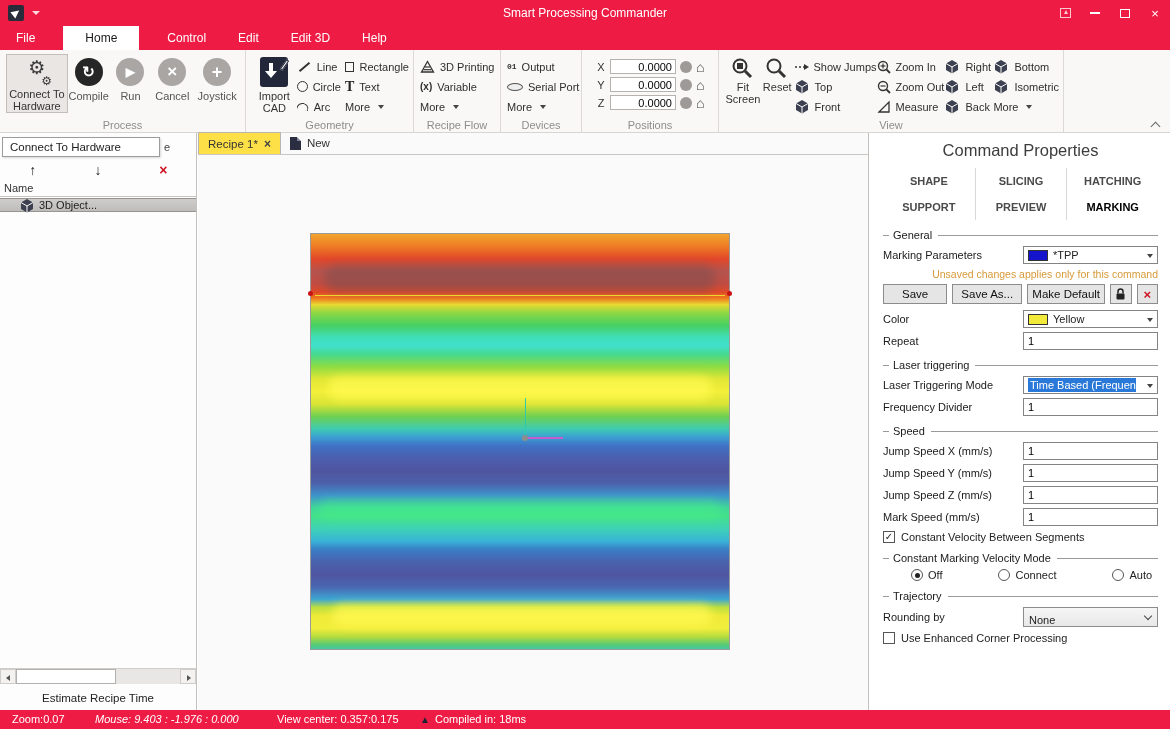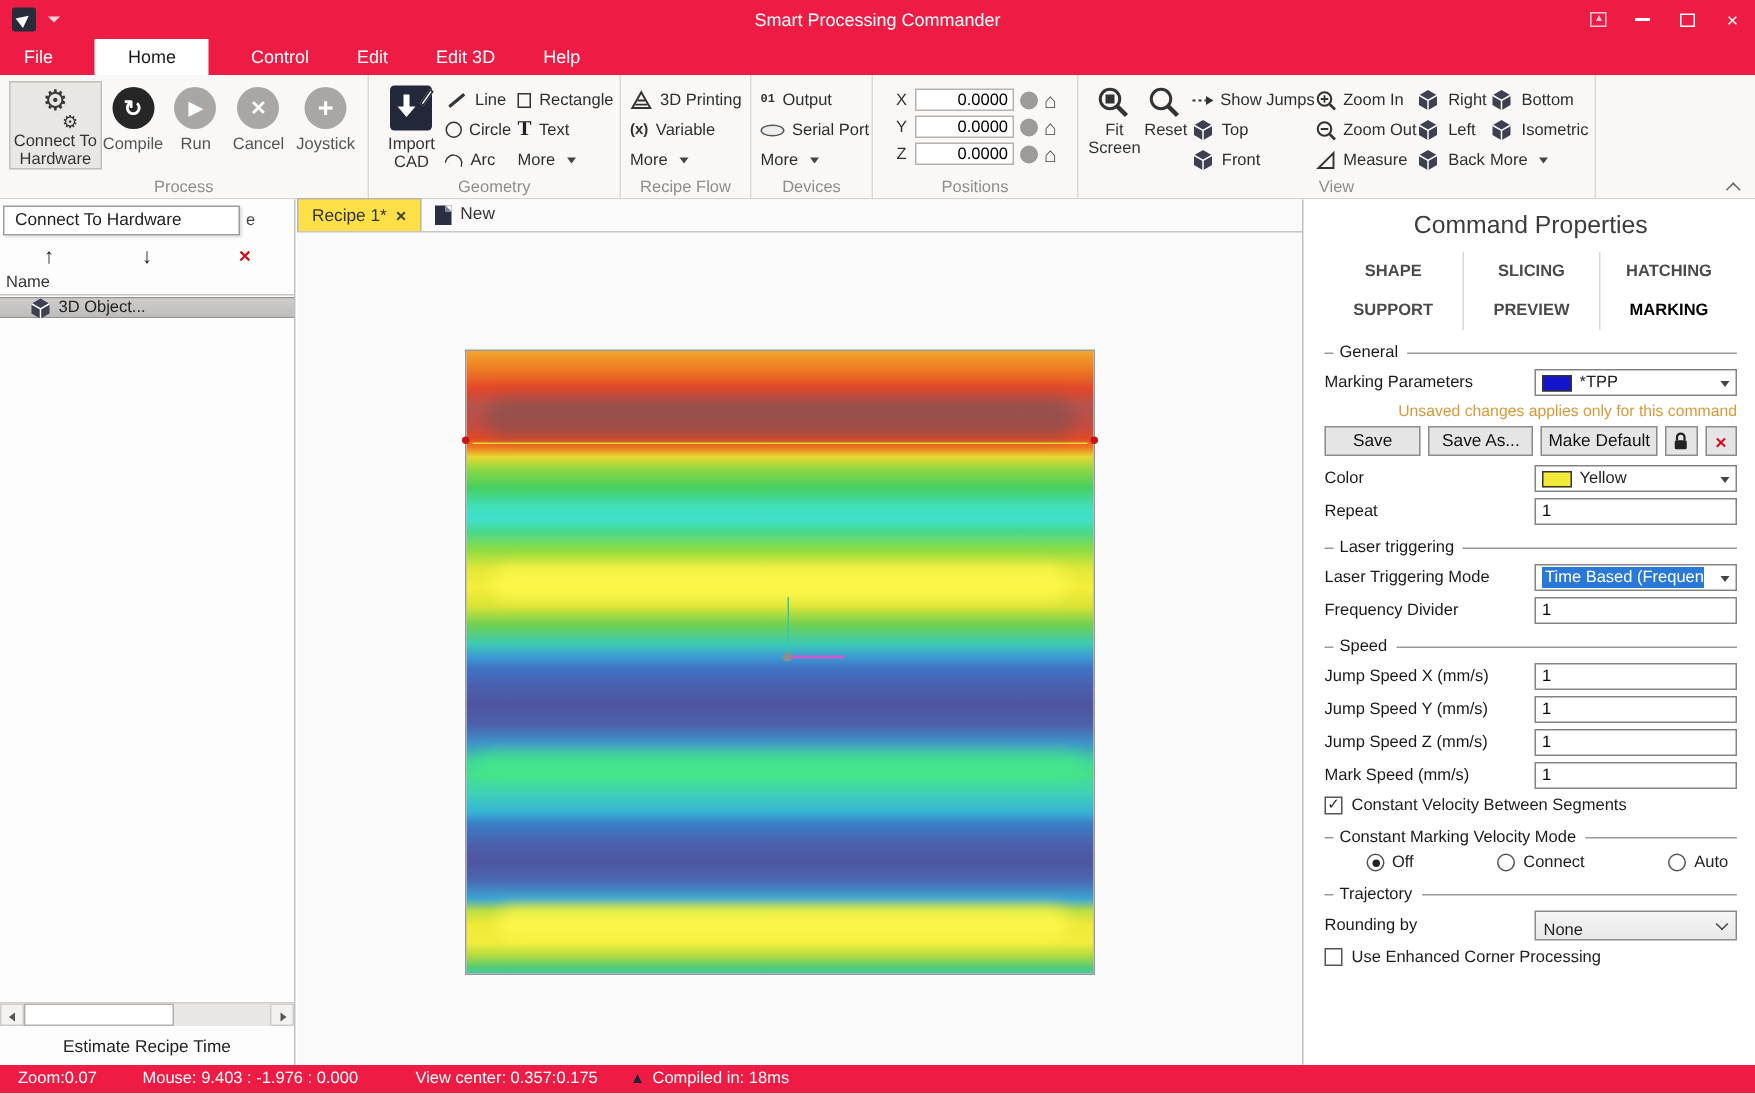--- a/index.html
+++ b/index.html
@@ -139,21 +139,21 @@
   .radios { display:flex; align-items:center; gap:0; margin:3px 0 2px 0; }
   .radio { display:flex; align-items:center; gap:5px; margin-right:28px;padding-left:28px; }
   .rdot { width:12px; height:12px; border:1px solid #555; border-radius:50%; position:relative; background:#fff; }
   .rdot.on::after { content:""; position:absolute; left:2.5px; top:2.5px; width:5px; height:5px; border-radius:50%; background:#222; }
   .select { width:135px; height:20px; border:1px solid #8c8c8c; background:linear-gradient(#f6f6f6,#e8e8e8); display:flex; align-items:flex-end; padding-left:5px; position:relative; }
   .select .chev { position:absolute; right:6px; top:5px; width:6px; height:6px; border-right:1.5px solid #444; border-bottom:1.5px solid #444; transform:rotate(45deg); }
 
   
   .statusbar { position:absolute; left:0; top:710px; width:1170px; height:19px; background:#ee1c44; color:#fff; font-size:11px; }
   .sb-item { position:absolute; top:3px; }
-  .sb-zoom { left:12px; } .sb-mouse { left:95px; } .sb-view { left:277px; }
+  .sb-zoom { left:12px; } .sb-mouse { left:95px;font-style:italic; } .sb-view { left:277px; }
   .sb-tri { left:420px; color:#1d2236; font-size:10px; top:4px; }
   .sb-compiled { left:435px; }
 </style>
 </head>
 <body>
 
 <svg width="0" height="0" style="position:absolute">
   <defs>
     <g id="cube">
       <polygon points="8,1 14,4.5 14,11 8,14.5 2,11 2,4.5" fill="#3c4050"></polygon>

